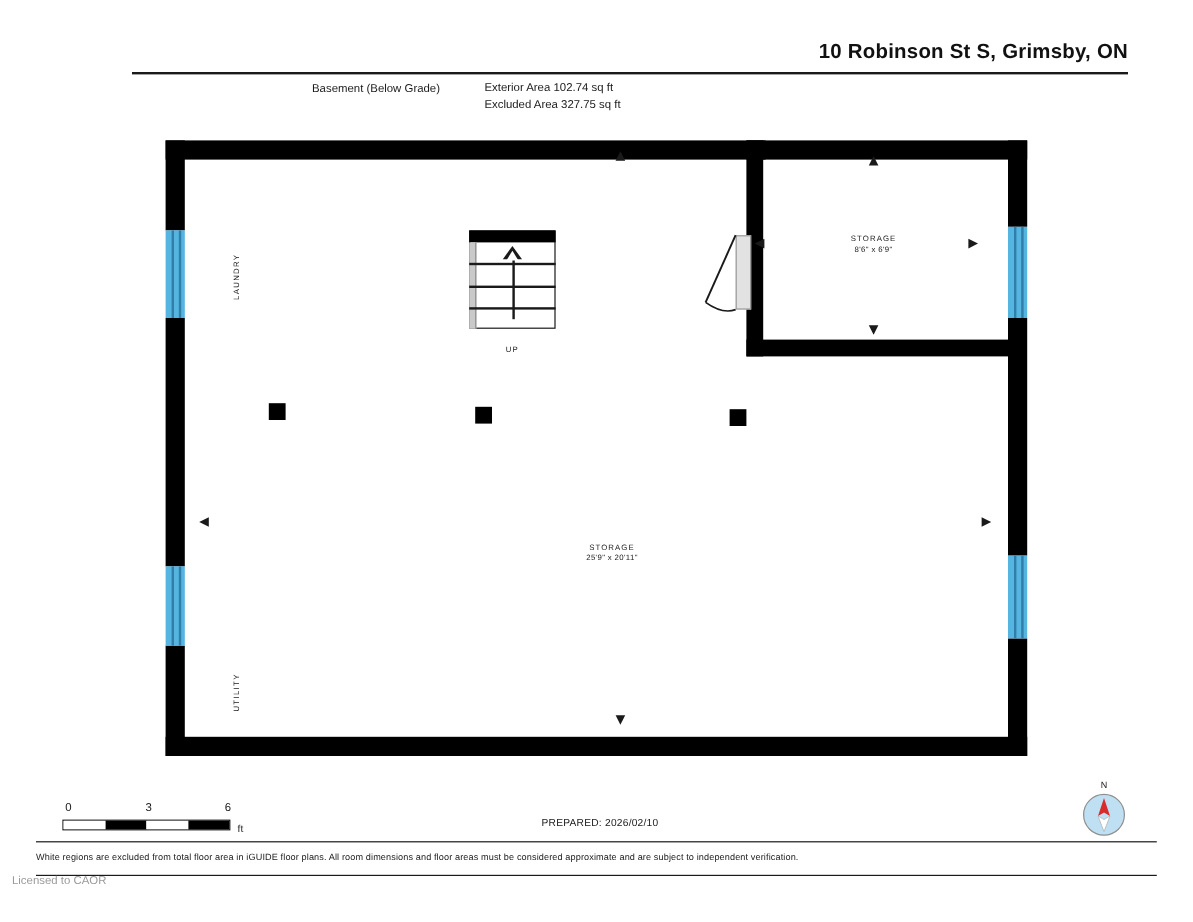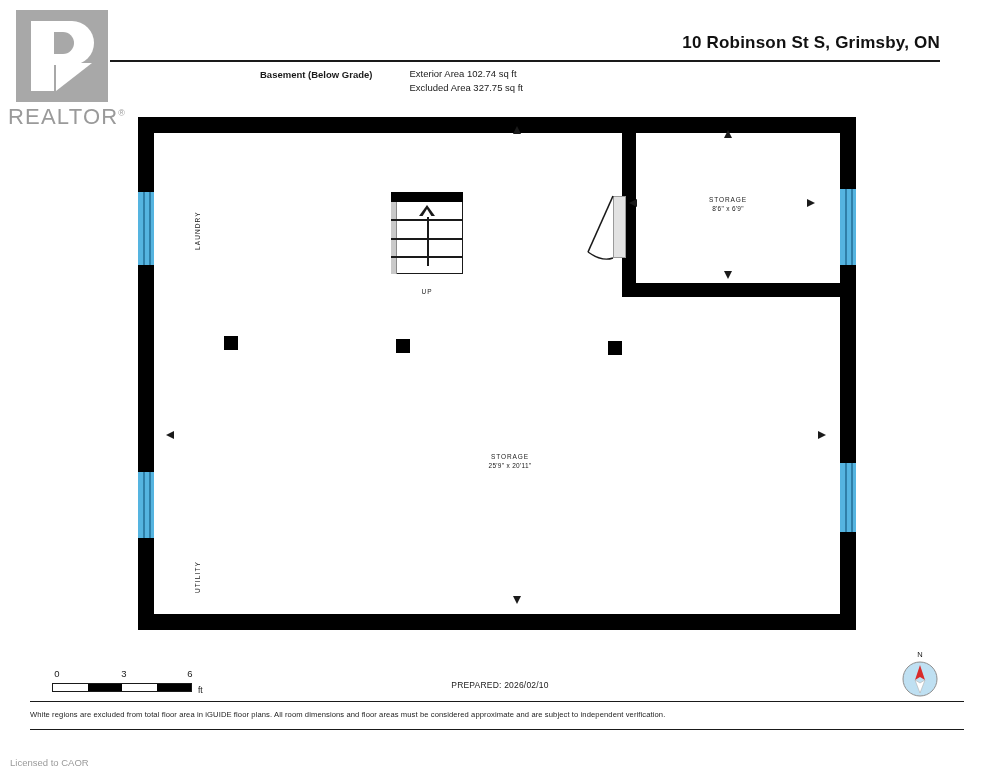--- a/index.html
+++ b/index.html
@@ -89,21 +89,21 @@
   #subhead {
     position: absolute;
     left: 260px; top: 68px;
     width: 600px;
     display: flex;
     align-items: flex-start;
     font-size: 9.5px;
     color: #1a1a1a;
   }
   #subhead-level {
-    font-weight: bold;
+    font-weight: normal;
     white-space: nowrap;
     padding-right: 9px;
     padding-top: 1px;
   }
   #subhead-areas { display: flex; flex-direction: column; gap: 3px; }
   #subhead-areas div { white-space: nowrap; padding-left: 28px; }
 
   
   #plan {
     position: absolute;
@@ -313,39 +313,27 @@
     position: absolute;
     left: 30px; top: 729px;
     width: 934px; height: 1px;
     background: #1a1a1a;
   }
   #licensed {
     position: absolute;
     left: 10px; top: 729px;
     font-size: 9.5px;
     color: #9a9a9a;
-    margin-top: 28px;
   }
 </style>
 </head>
 <body>
 
 <div id="page">
 
-  <div id="realtor-logo">
-    <div id="realtor-mark">
-      <div class="r-stem"></div>
-      <div class="r-bowl-outer"></div>
-      <div class="r-bowl-hole"></div>
-      <div class="r-leg"></div>
-    </div>
-    <div id="realtor-word">
-      <span>REALTOR</span><sup>®</sup>
-    </div>
-  </div>
 
   <div id="header-title">10 Robinson St S, Grimsby, ON</div>
   <div id="header-rule"></div>
 
   <div id="subhead">
     <div id="subhead-level">Basement (Below Grade)</div>
     <div id="subhead-areas">
       <div>Exterior Area 102.74 sq ft</div>
       <div>Excluded Area 327.75 sq ft</div>
     </div>

